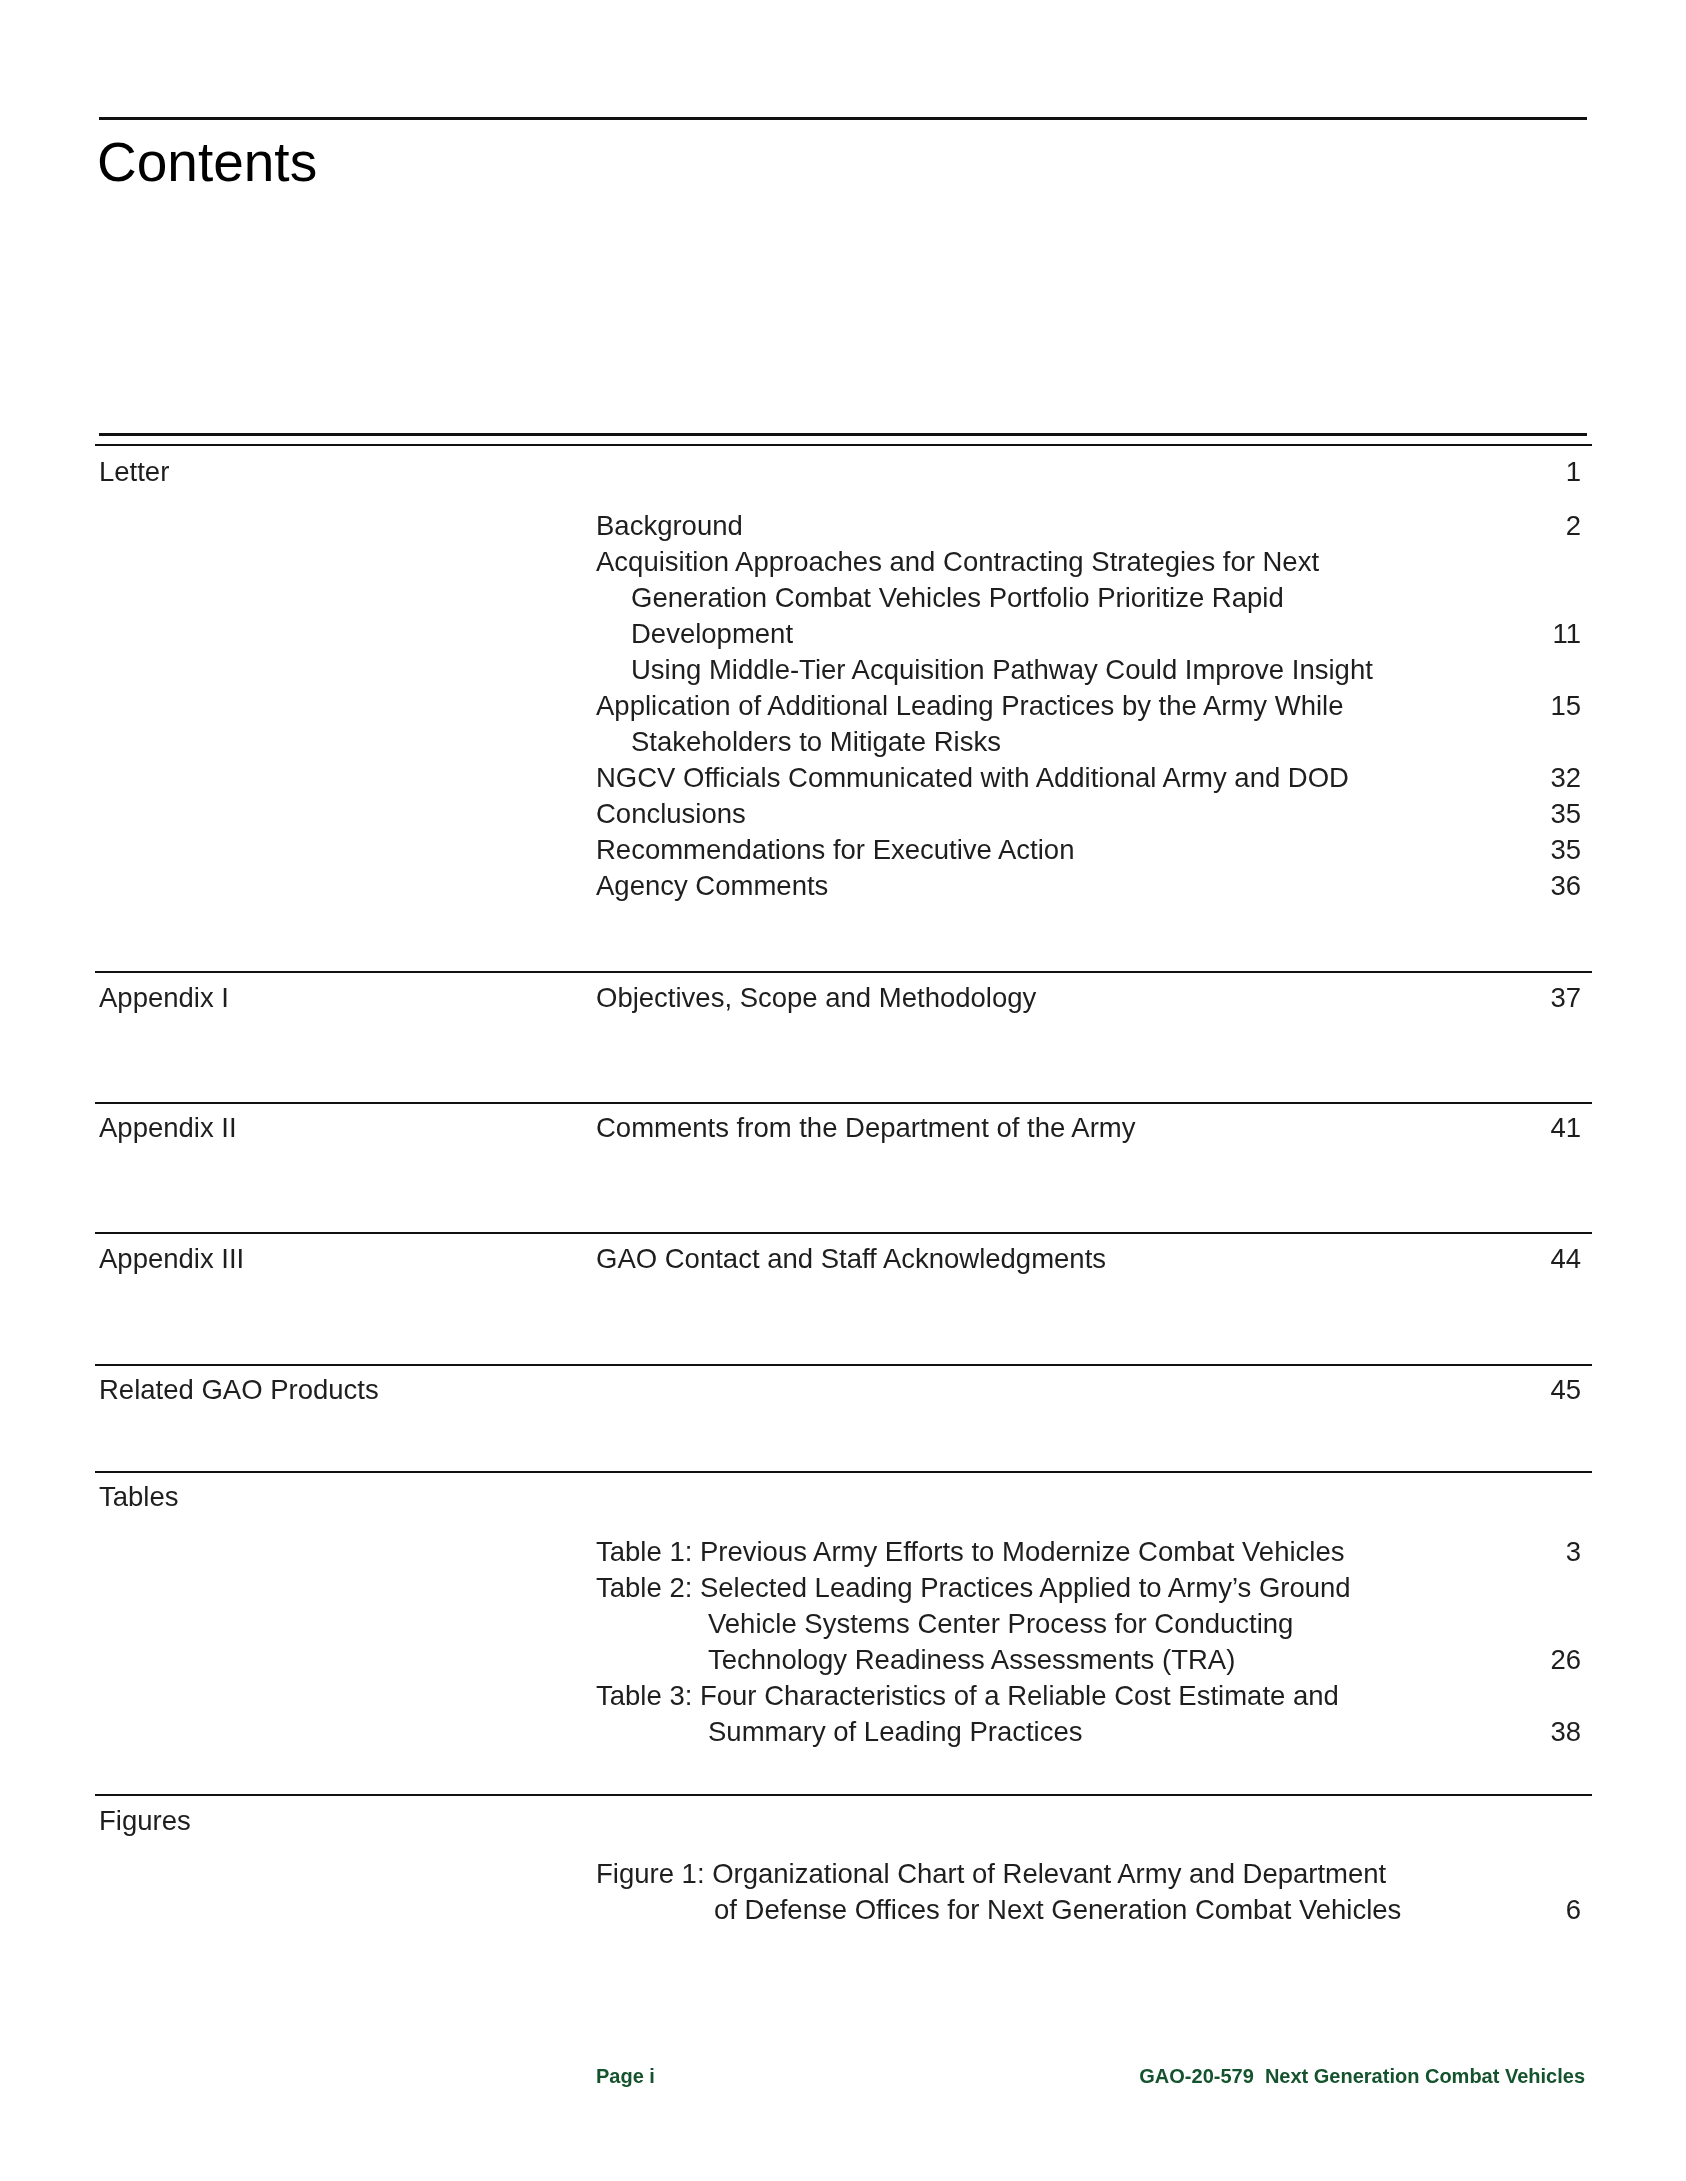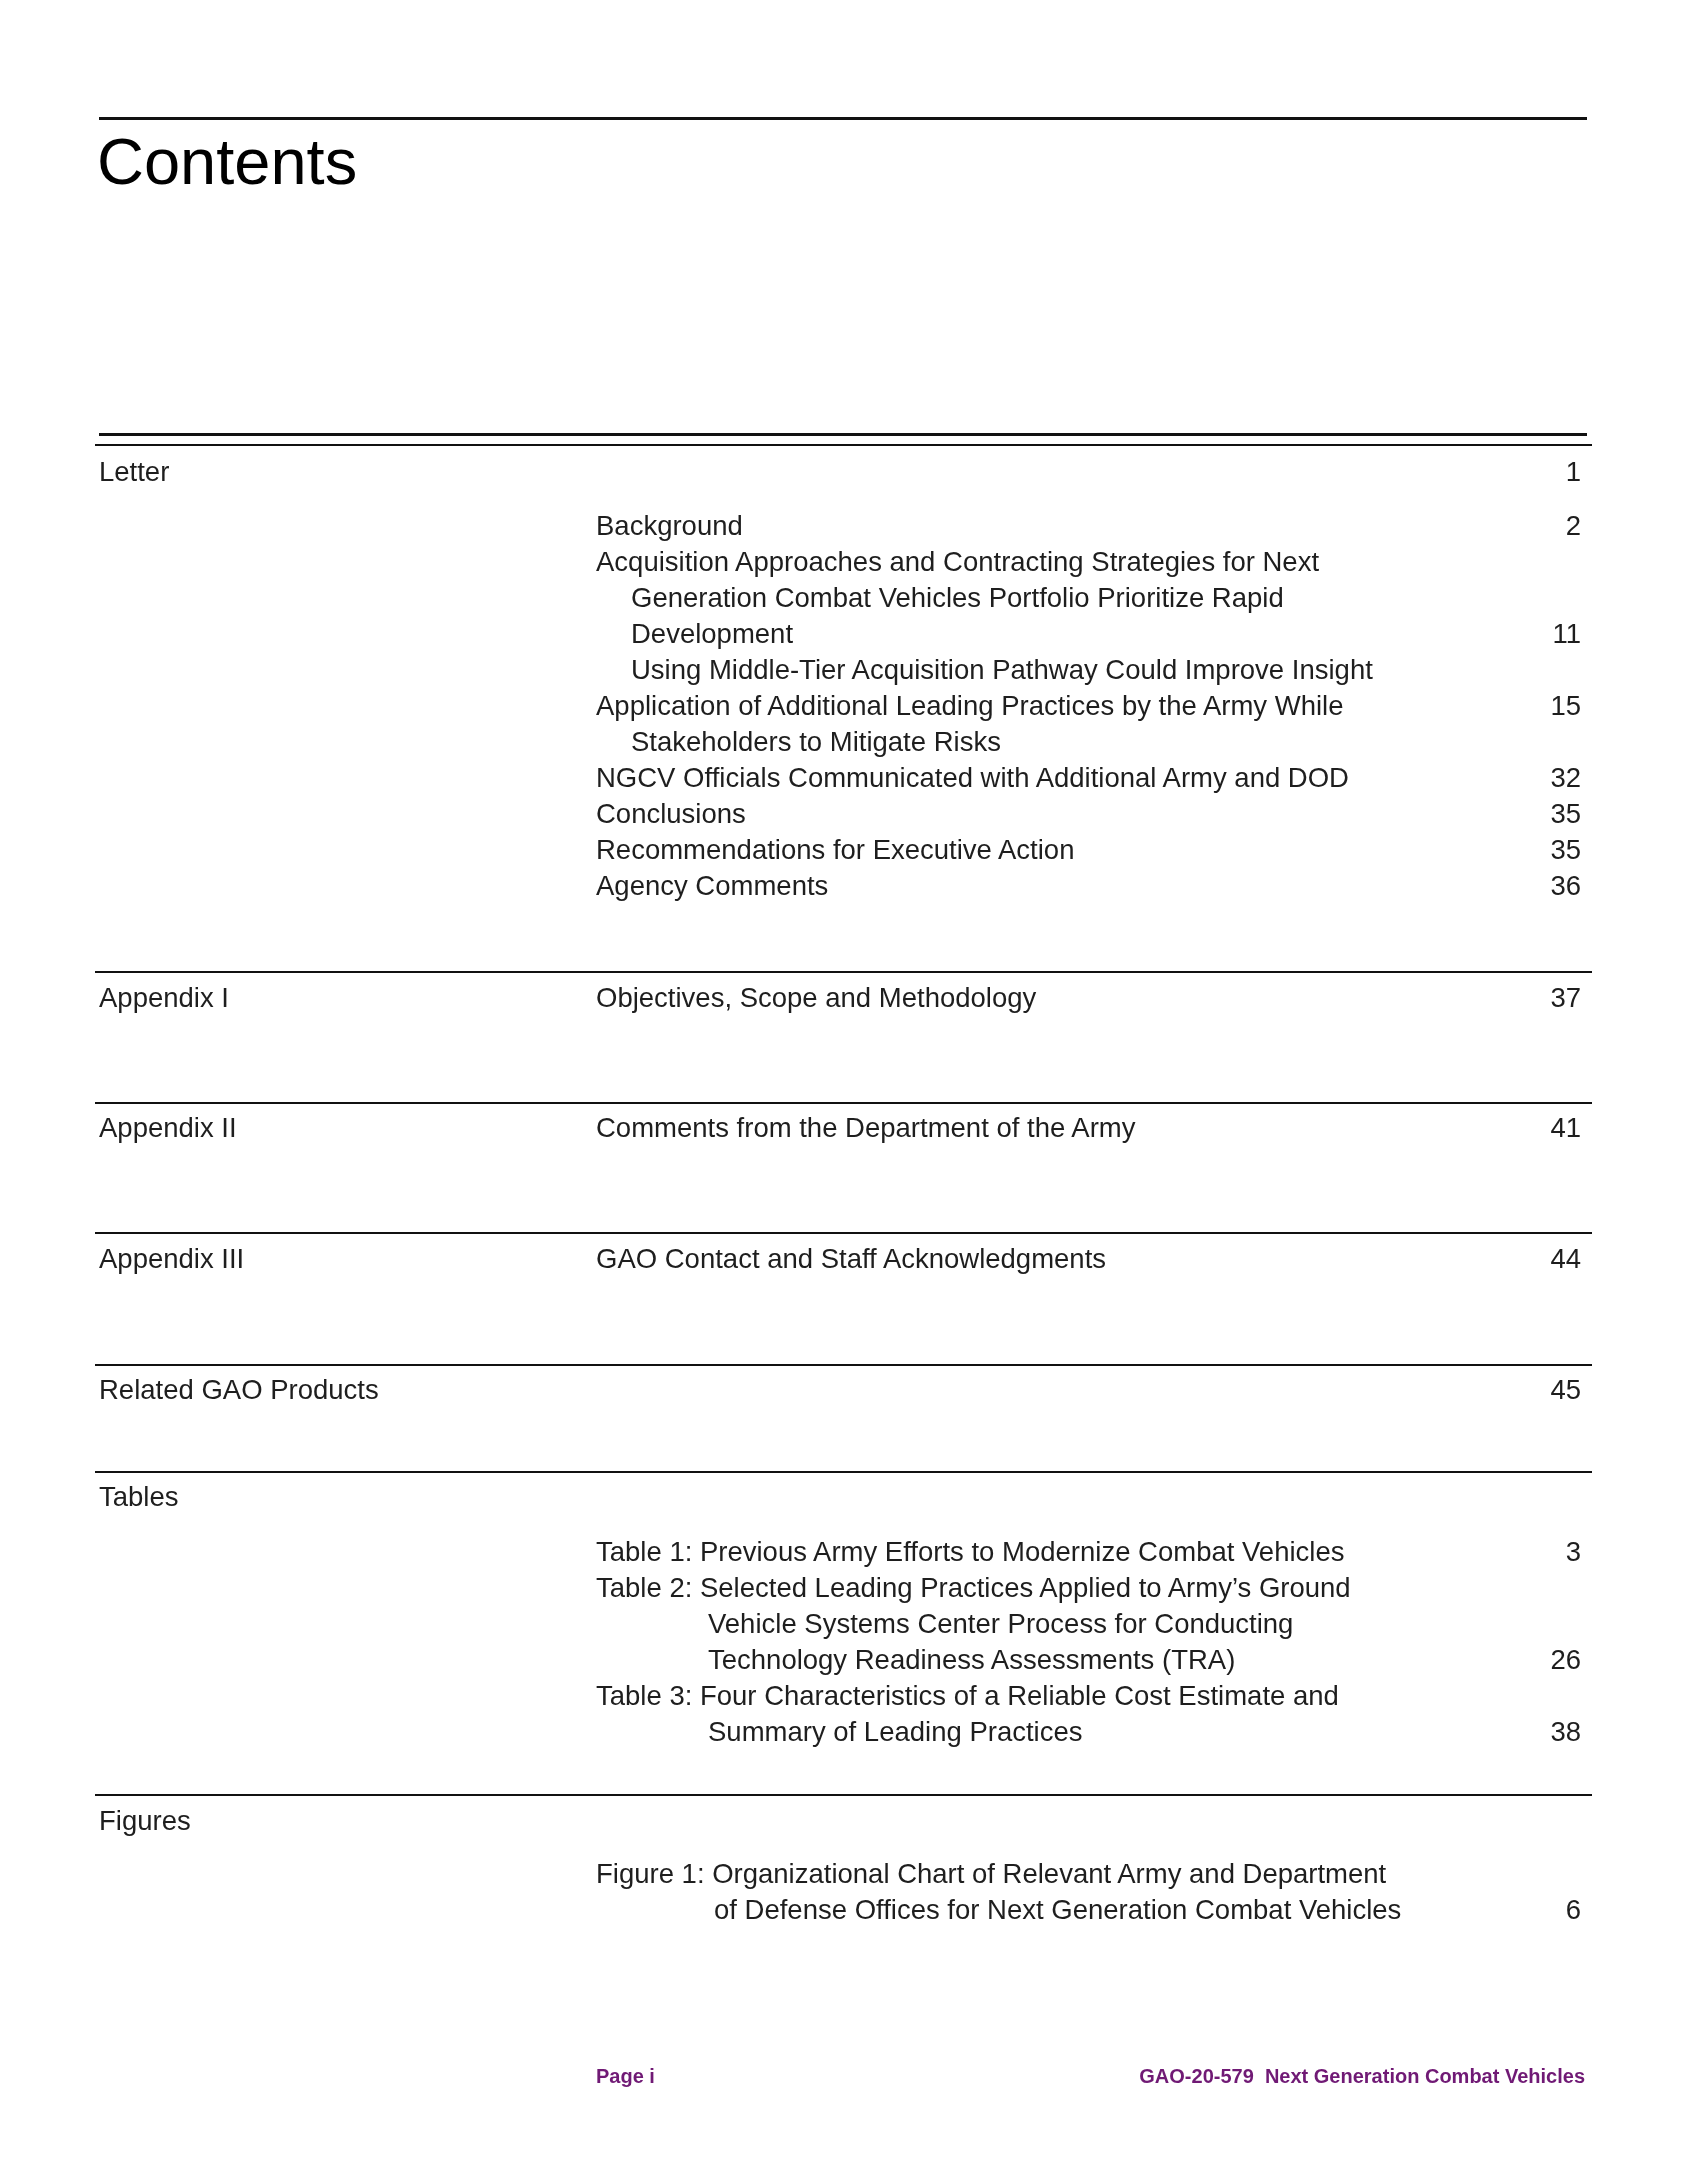--- a/index.html
+++ b/index.html
@@ -16,21 +16,21 @@
     color: #1e1e1e;
   }
   .rule {
     position: absolute;
     background: #111;
   }
   .title {
     position: absolute;
     left: 97px;
     top: 118px;
-    font-size: 65px;
+    font-size: 55px;
     line-height: 88px;
     color: #000;
     font-weight: normal;
     margin: 0;
   }
   .sec-label {
     position: absolute;
     left: 99px;
     font-size: 27.5px;
     line-height: 36px;
@@ -69,21 +69,21 @@
     position: absolute;
     right: 0;
     bottom: 0;
     text-align: right;
   }
   .footer {
     position: absolute;
     top: 2064px;
     font-size: 20px;
     font-weight: bold;
-    color: #701a75;
+    color: #14532d;
     line-height: 24px;
   }
 </style>
 </head>
 <body>
 
 <div class="rule" style="left:99px; top:117px; width:1488px; height:2.8px;"></div>
 <h1 class="title">Contents</h1>
 
 <div class="rule" style="left:99px; top:433px; width:1488px; height:2.8px;"></div>

